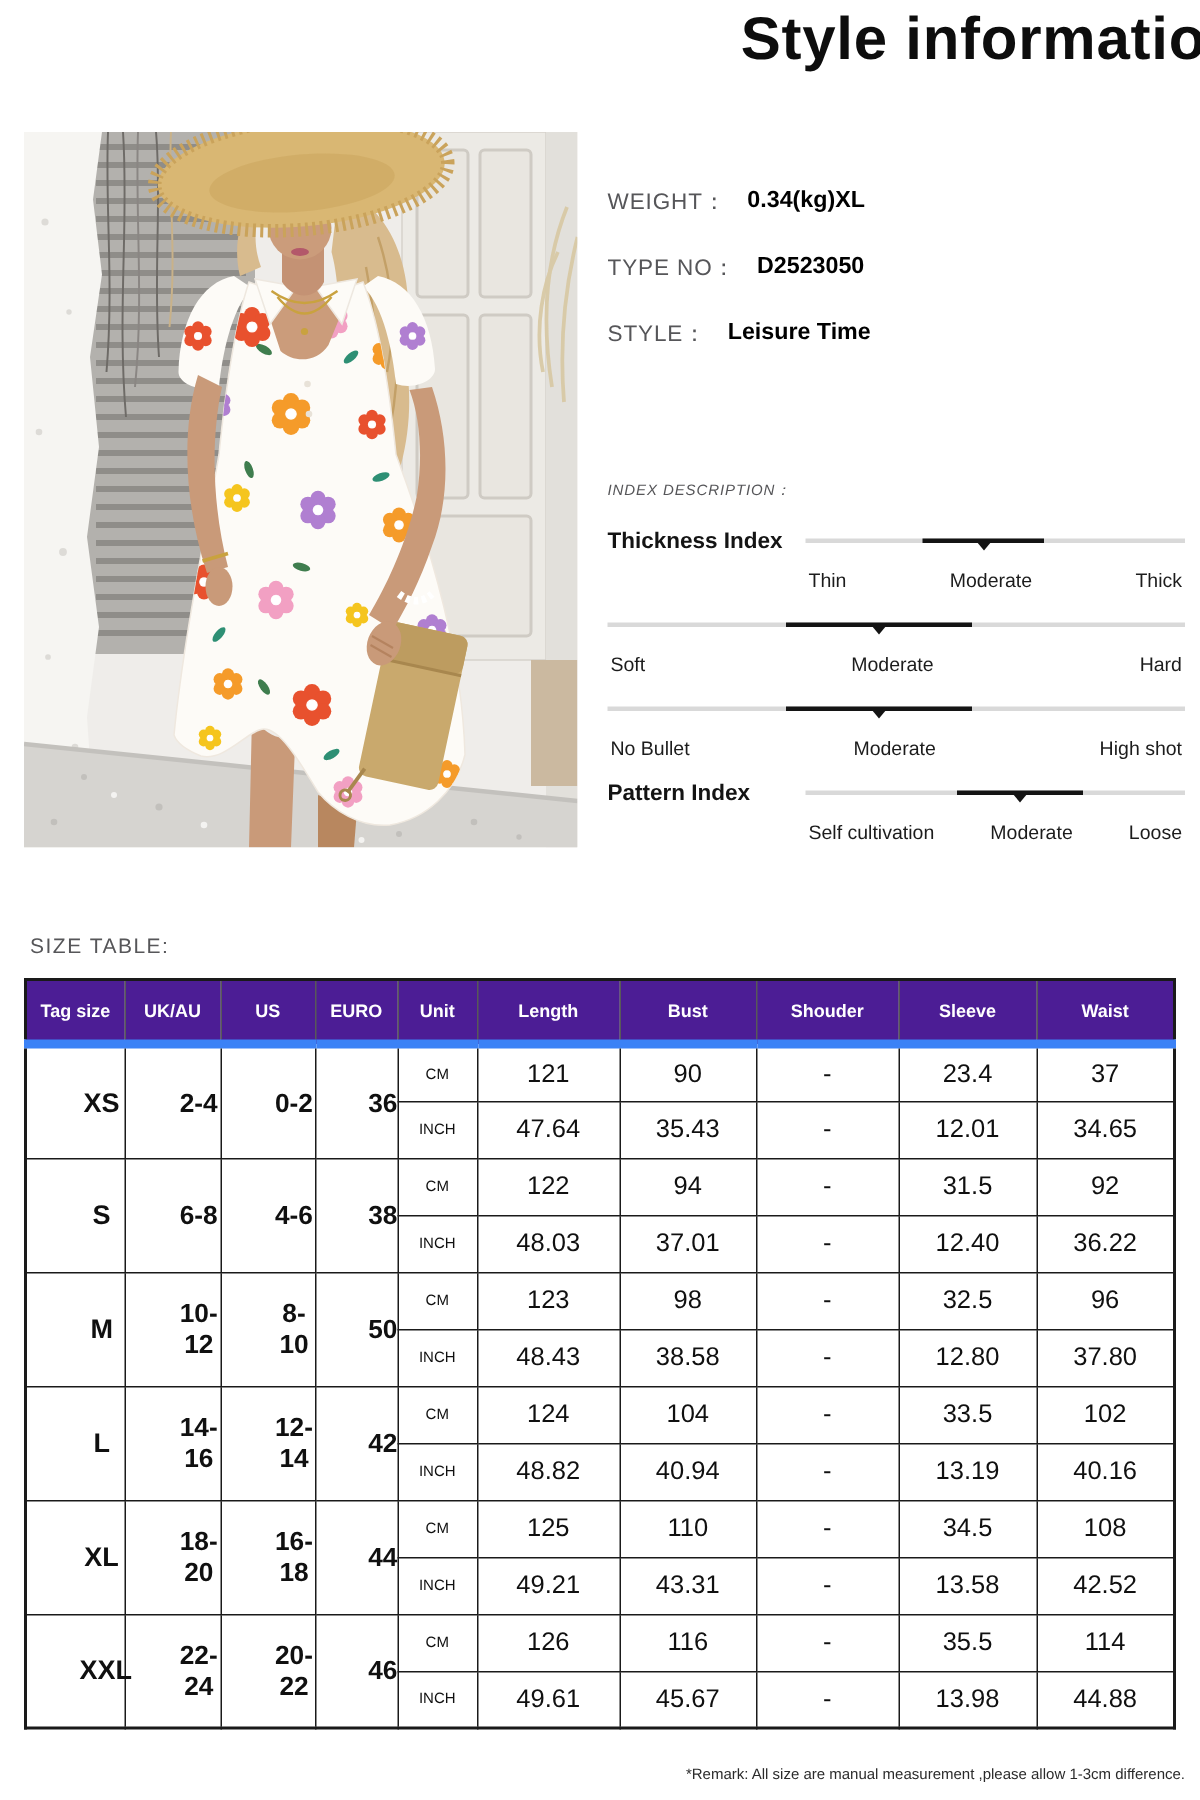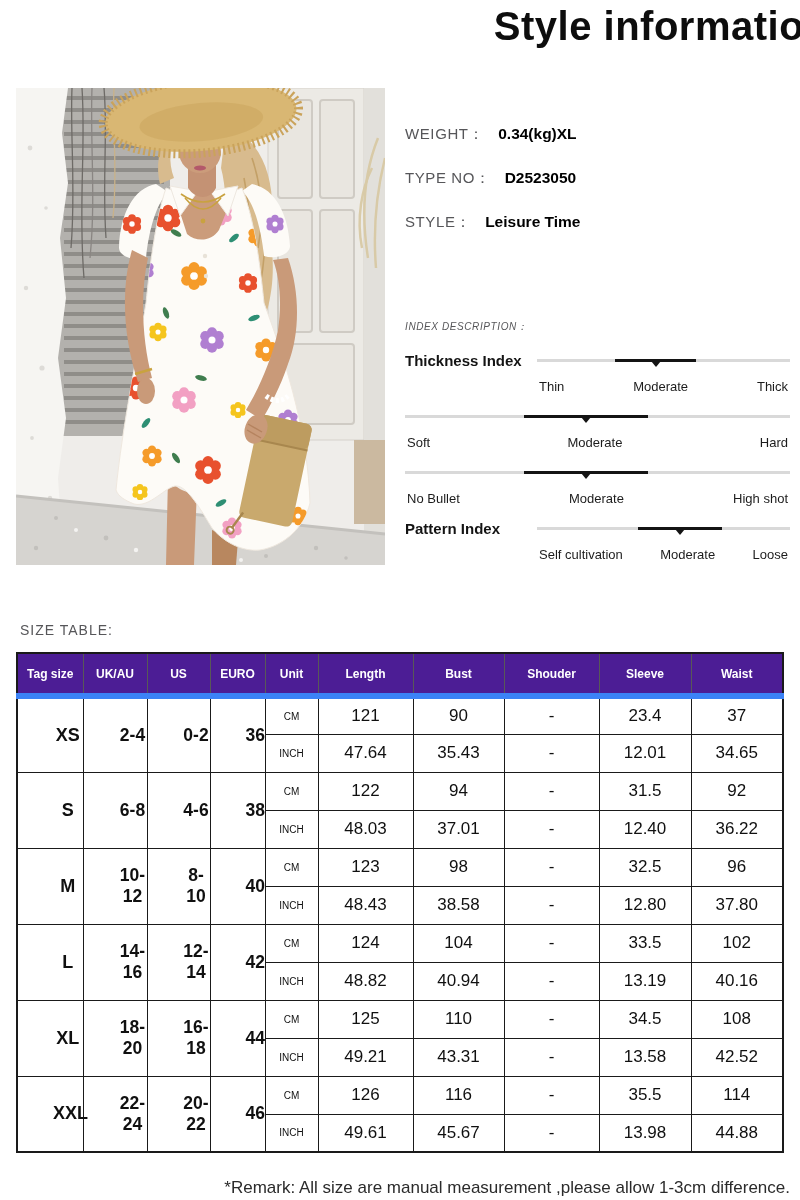--- a/index.html
+++ b/index.html
@@ -35,21 +35,21 @@
                table-layout:fixed; border:2px solid #1a1a1a; }
   table.size th { background:#4c1d95; color:#fff; font-size:12px; font-weight:600; height:43px;
                   border:1px solid #585858; border-top:none; border-bottom:6px solid #3b82f6; }
   table.size td { border:1px solid #1a1a1a; text-align:center; vertical-align:middle;
                   height:38px; font-size:17px; color:#101010; }
   table.size td.merge { font-weight:600; font-size:17.5px;padding-left:35px; }
   table.size td.tag { font-weight:700; font-size:18px; }
   table.size td.unit { font-weight:400; font-size:10px; }
 
   .remark { position:absolute; left:0; top:1178px; width:790px; text-align:right;
-            font-size:17px; color:#2b2b2b; }
+            font-size:10px; color:#2b2b2b; }
 </style>
 </head>
 <body>
 
 <div class="page">
 
   <h1 class="title">Style information</h1>
 
   <div class="photo">
     <svg width="369" height="477" viewBox="0 0 369 477">
@@ -413,21 +413,21 @@
           <td>48.03</td>
           <td>37.01</td>
           <td>-</td>
           <td>12.40</td>
           <td>36.22</td>
         </tr>
         <tr>
           <td rowspan="2" class="merge tag">M</td>
           <td rowspan="2" class="merge">10-12</td>
           <td rowspan="2" class="merge">8-10</td>
-          <td rowspan="2" class="merge">40</td>
+          <td rowspan="2" class="merge">50</td>
           <td class="unit">CM</td>
           <td>123</td>
           <td>98</td>
           <td>-</td>
           <td>32.5</td>
           <td>96</td>
         </tr>
         <tr>
           <td class="unit">INCH</td>
           <td>48.43</td>

